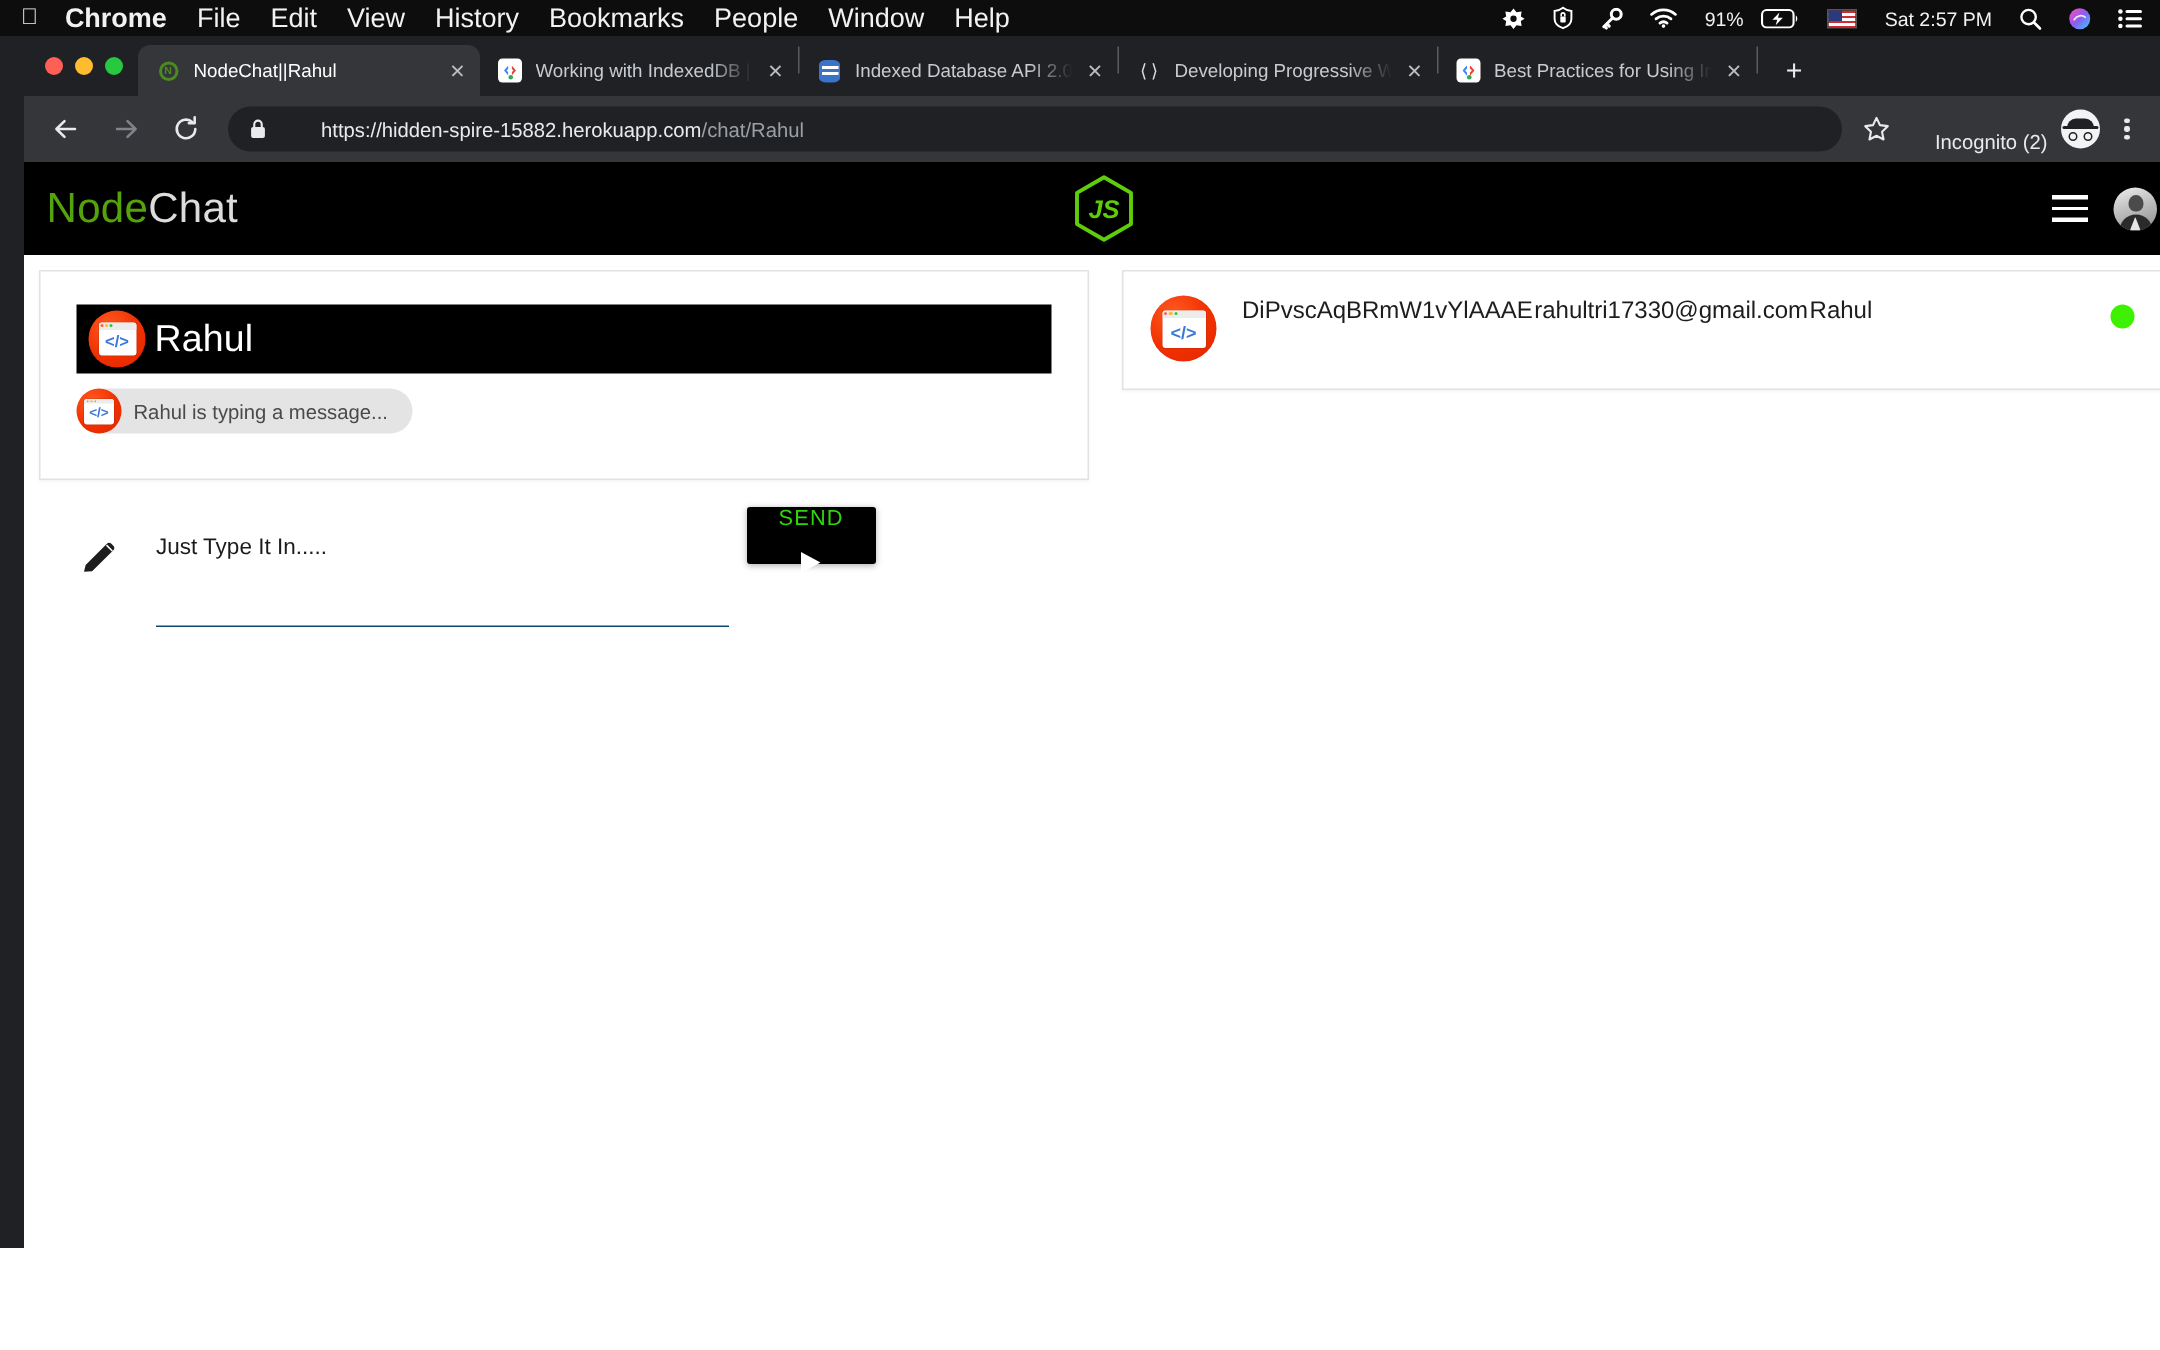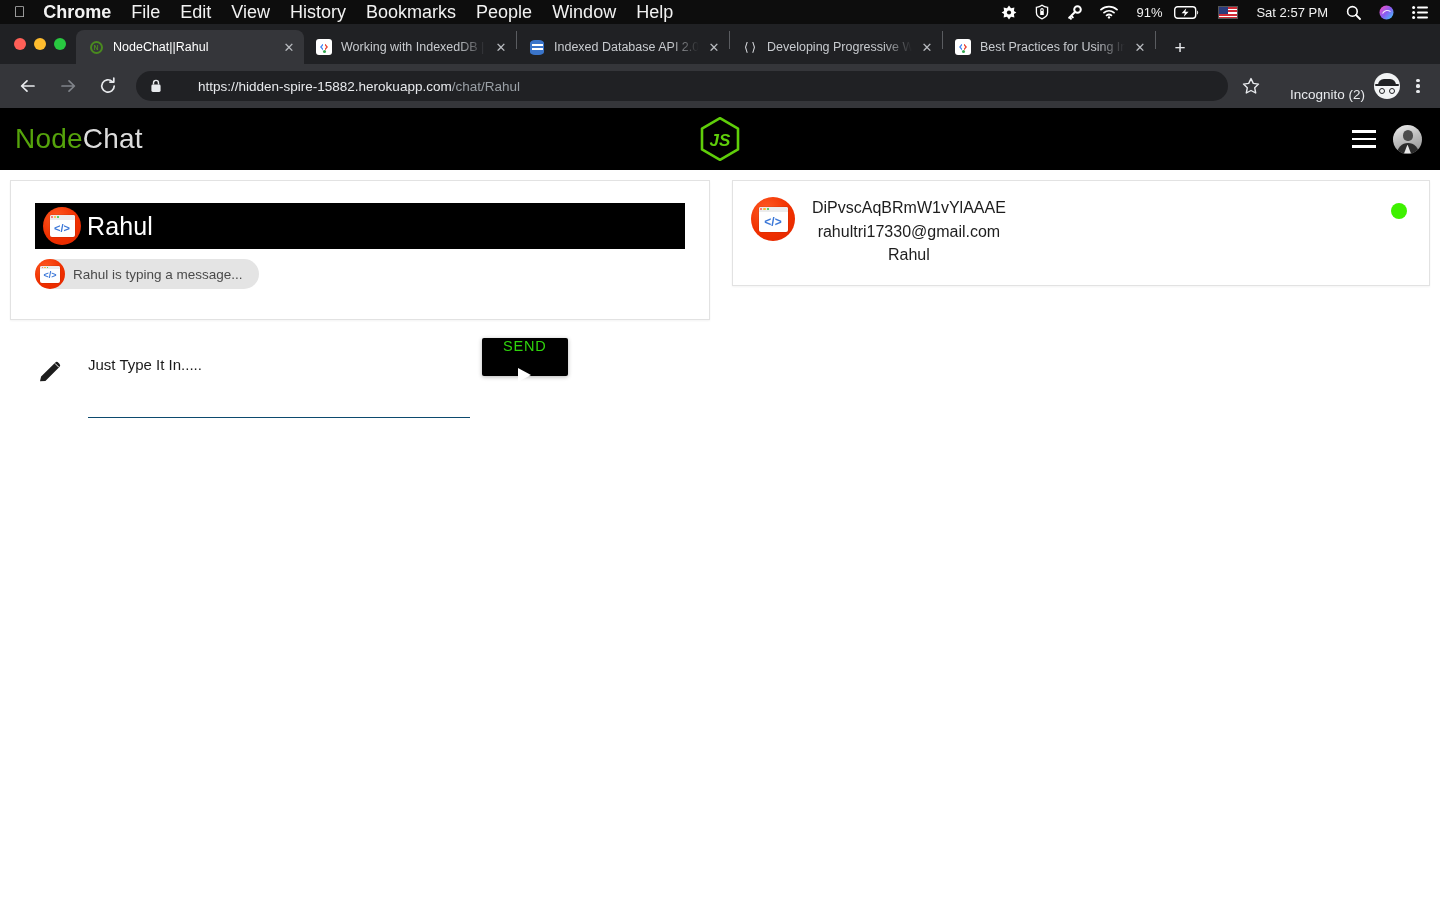--- a/index.html
+++ b/index.html
@@ -48,21 +48,21 @@
     border: 0.5px solid #555;
   }
   .flagicon::after {
     content: "";
     position: absolute; left: 0; top: 0;
     width: 9px; height: 7px;
     background: #2a3b7d;
   }
 
   
-  #chrome-window { background: #202124; }
+  #chrome-window { background: #202124; padding-left: 16px; }
 
   
   #tabstrip {
     height: 40px;
     background: #202124;
     display: flex;
     align-items: flex-end;
     padding-left: 10px;
     position: relative;
   }
@@ -413,22 +413,22 @@
   #user-card {
     border: 1px solid #e2e2e2;
     background: #ffffff;
     display: flex;
     align-items: flex-start;
     padding: 16px 22px 18px 18px;
     gap: 17px;
     box-shadow: 0 1px 2px rgba(0,0,0,0.05);
   }
   #user-card .info {
-    display: flex; flex-direction: column; gap: 1px;
-    font-size: 16px; color: #1d1d1d; line-height: 1.42; align-items: center;
+    display: flex; gap: 1px;
+    font-size: 16px; color: #1d1d1d; line-height: 1.42;
   }
   #status-dot {
     margin-left: auto;
     width: 16px; height: 16px; border-radius: 50%;
     background: #3ef100;
     margin-top: 6px;
     flex: 0 0 16px;
   }
 </style>
 </head>

